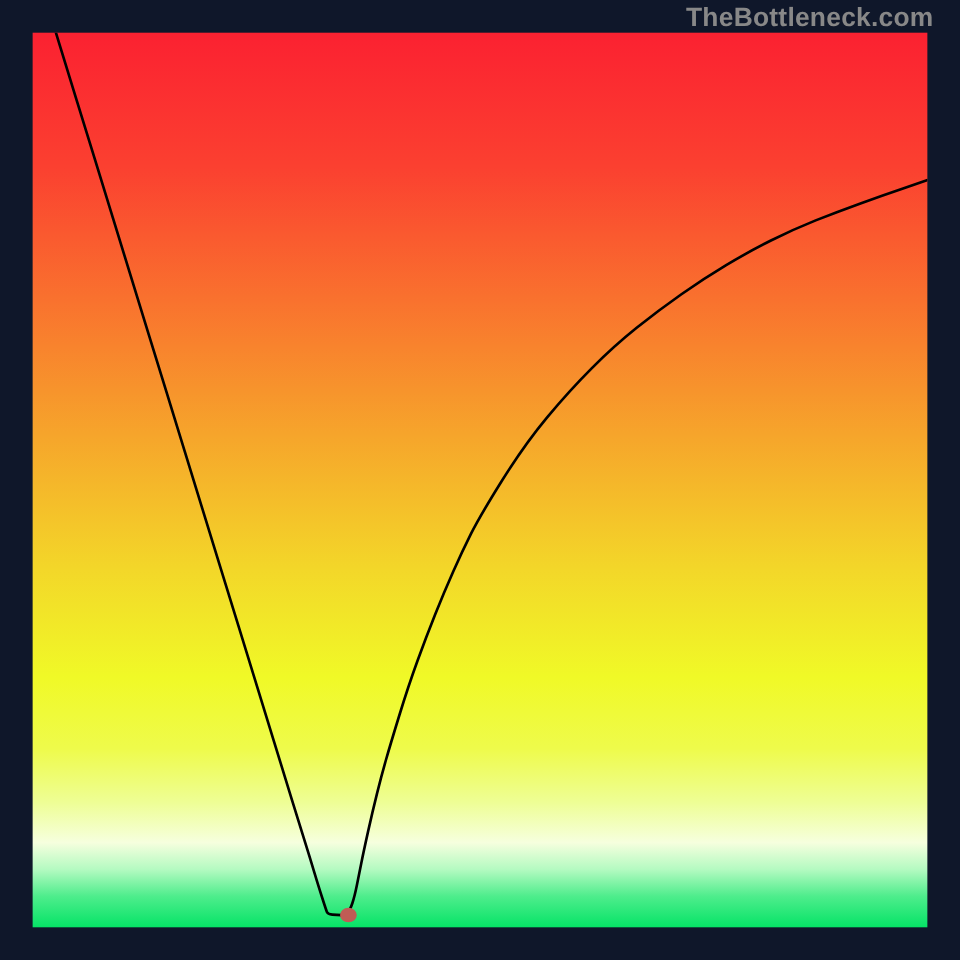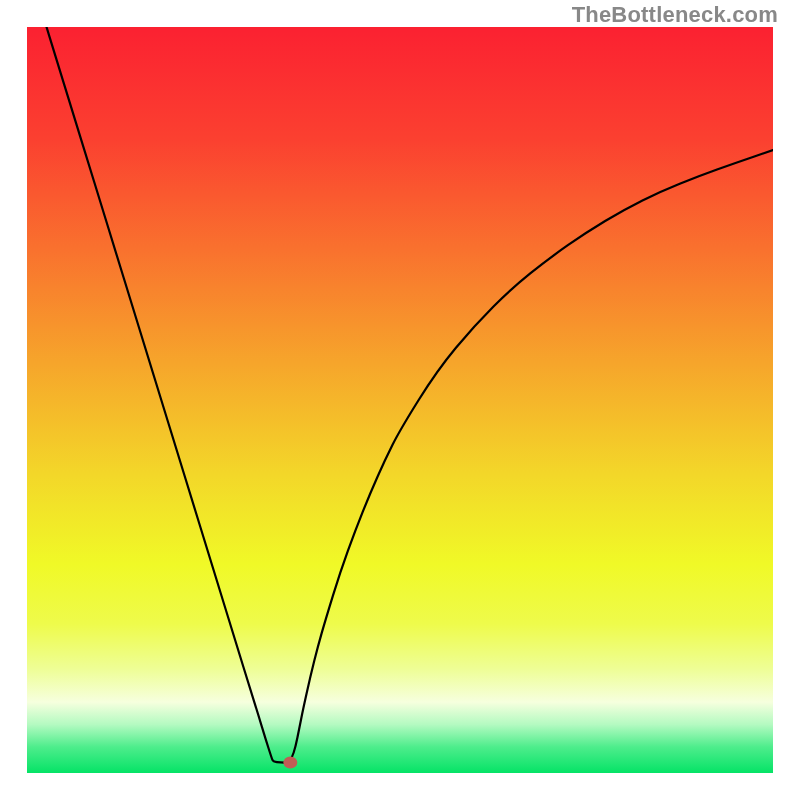--- a/index.html
+++ b/index.html
@@ -10,21 +10,21 @@
     background: #000;
     font-family: Arial, Helvetica, sans-serif;
     overflow: hidden;
   }
   .frame {
     position: absolute;
     top: 0;
     left: 0;
     width: 800px;
     height: 800px;
-    background: #ffffff;
+    background: #0f172a;
   }
   .watermark {
     position: absolute;
     top: 2px;
     right: 22px;
     font-size: 22px;
     font-weight: 600;
     color: #888;
     letter-spacing: 0.2px;
     user-select: none;

